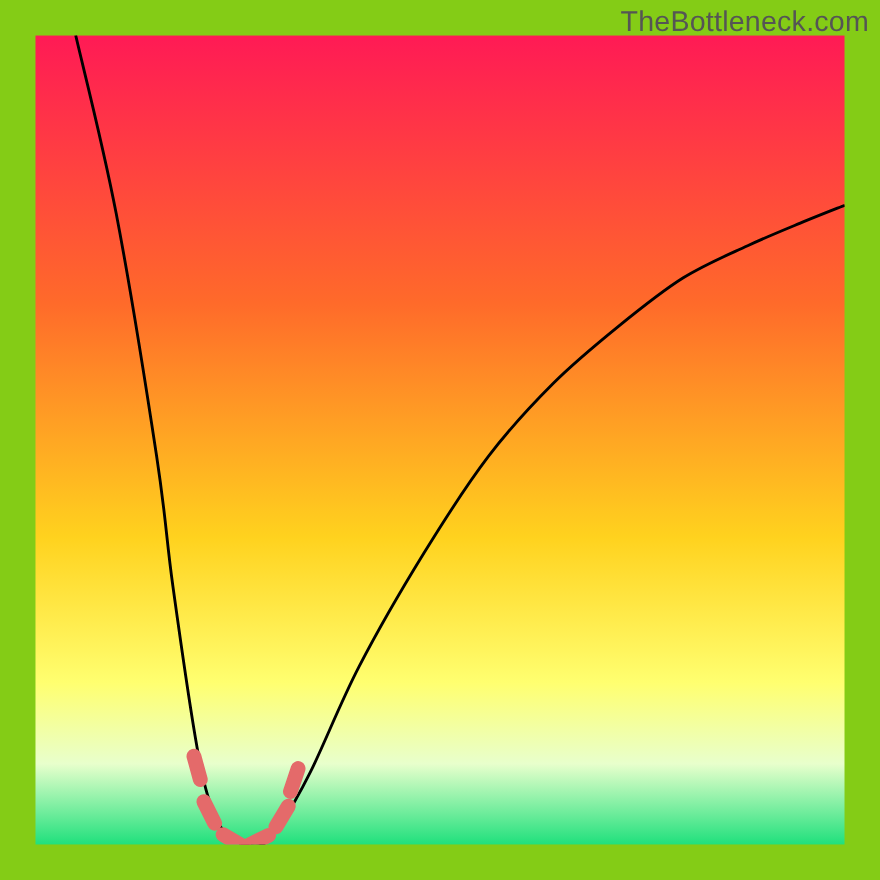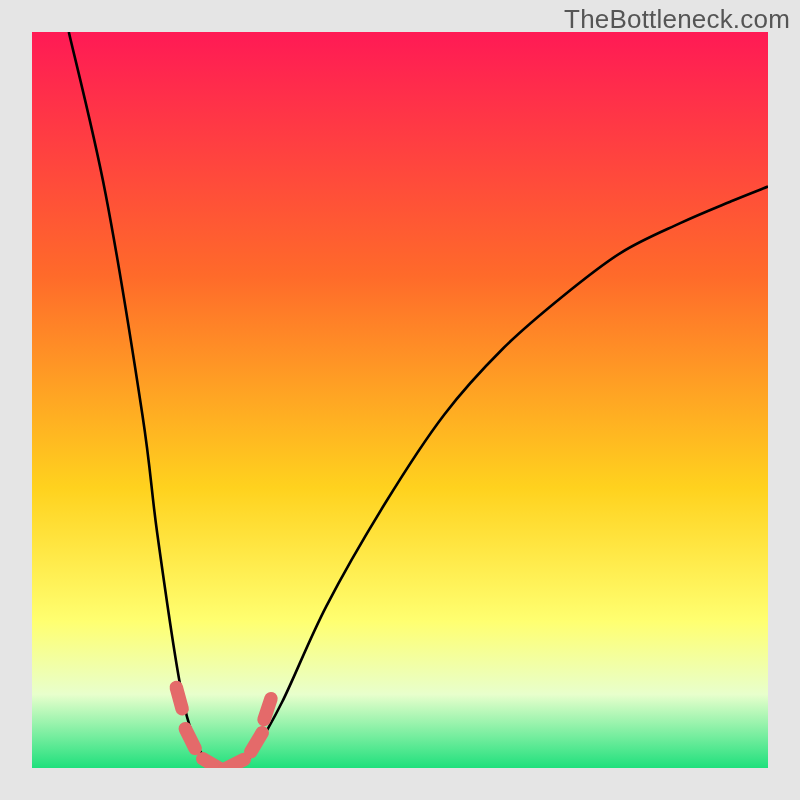--- a/index.html
+++ b/index.html
@@ -10,21 +10,21 @@
     background: #000;
     overflow: hidden;
     font-family: Arial, Helvetica, sans-serif;
   }
   .frame {
     position: absolute;
     top: 0;
     left: 0;
     width: 800px;
     height: 800px;
-    background: #e5e5e5;
+    background: #84cc16;
   }
   .plot-area {
     position: absolute;
     top: 32px;
     left: 32px;
     width: 736px;
     height: 736px;
     overflow: hidden;
   }
   .watermark {

